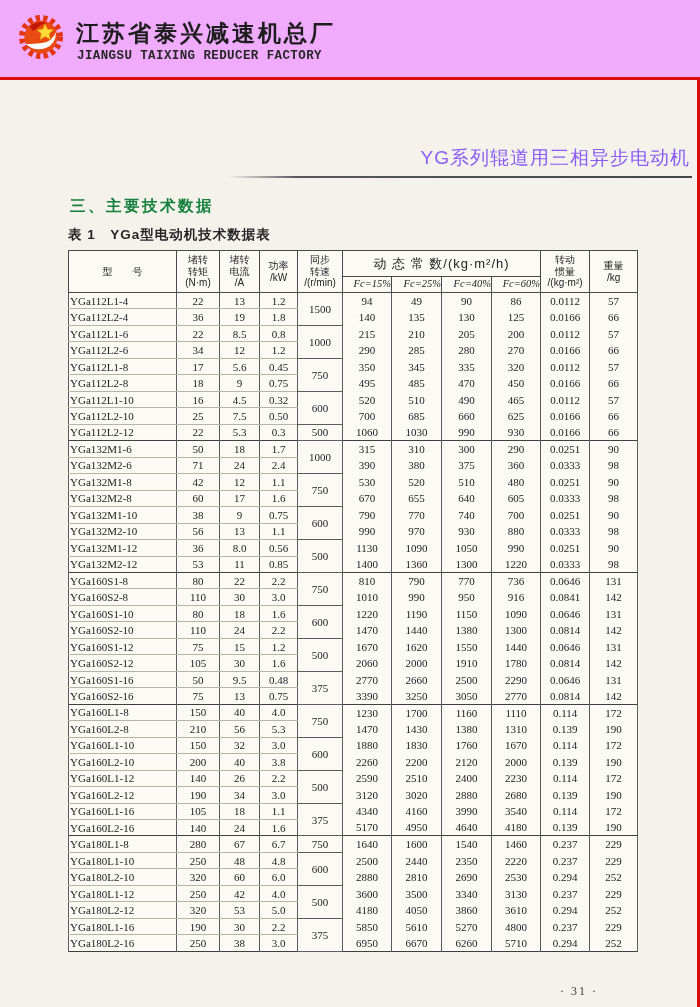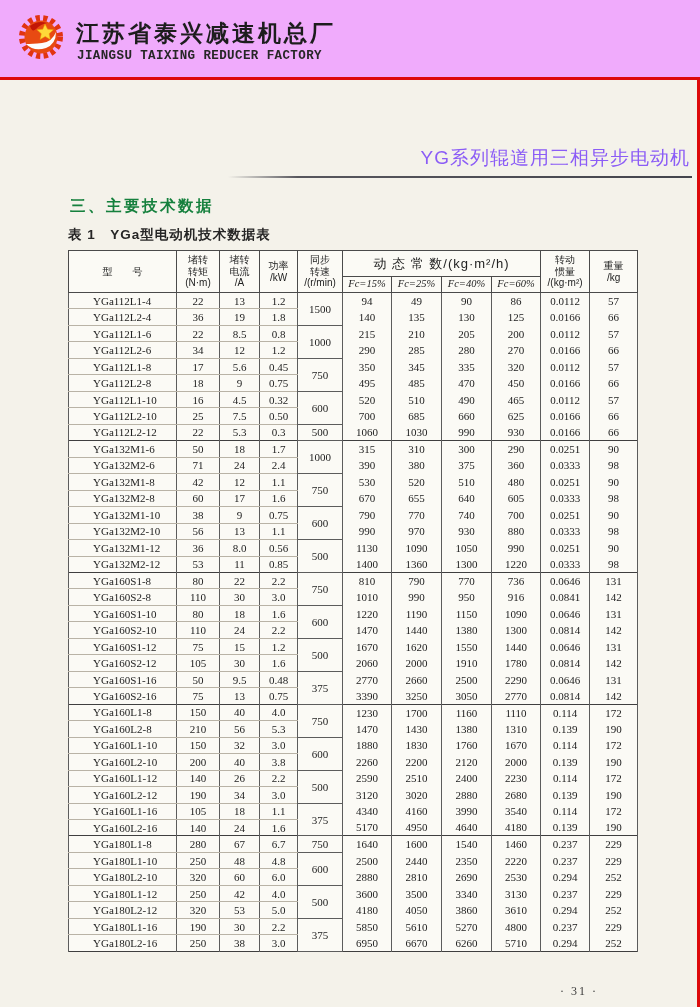--- a/index.html
+++ b/index.html
@@ -45,29 +45,29 @@
   #data-table, #data-table th { border:1.5px solid #3f3f3f; }
   #data-table th{
     border:1px solid #4a4a4a; font-weight:400; font-size:10px; line-height:1.18;
     white-space:pre-line; text-align:center; vertical-align:middle; color:#222;
     font-family:"Liberation Sans","DejaVu Sans",sans-serif; padding:1px 0;
   }
   #data-table thead tr:first-child{ height:26px; }
   #data-table thead tr:last-child{ height:16px; }
   #data-table th.group{ font-size:13px; letter-spacing:1px; }
   #data-table th.fc-cell{
-    font-style:italic; font-family:"Liberation Serif","DejaVu Serif",serif; font-size:10.5px;
+    font-style:italic; font-family:"Liberation Serif","DejaVu Serif",serif; font-size:10.5px;text-align:right;
   }
   #data-table th.small{ font-size:10px; }
   #data-table td{
     border-left:1px solid #5c5c5c; border-right:1px solid #5c5c5c;
     font-size:11px; text-align:center; vertical-align:middle;
     height:16px; padding:0; color:#222;
   }
-  #data-table td.c-model{ text-align:left; padding-left:24px; }
+  #data-table td.c-model{ text-align:left; padding-left:1px; }
   #data-table td.c-grid{ border-bottom:1px solid #b9b3a6; }
   #data-table td.c-speed{ border:1px solid #5c5c5c; }
   #data-table tr.sec-start td{ border-top:1.5px solid #3f3f3f; }
   #data-table tr.sec-end td.c-grid{ border-bottom:none; }
   .page-number{
     position:absolute; left:560px; top:984px; width:80px; 
     font-size:12px; letter-spacing:2px; color:#3a3a3a;
     font-family:"Liberation Serif","DejaVu Serif",serif;
   }
 </style>

